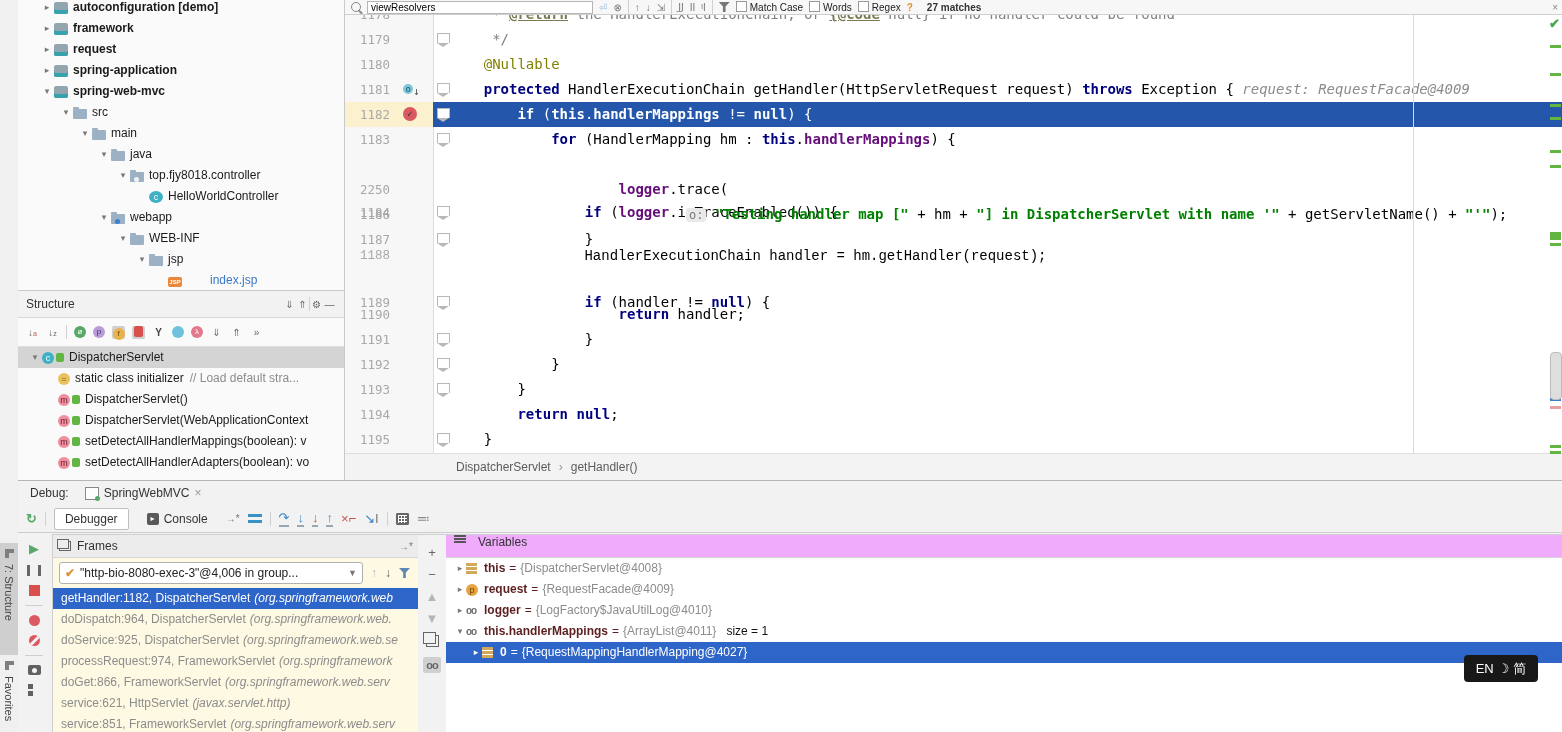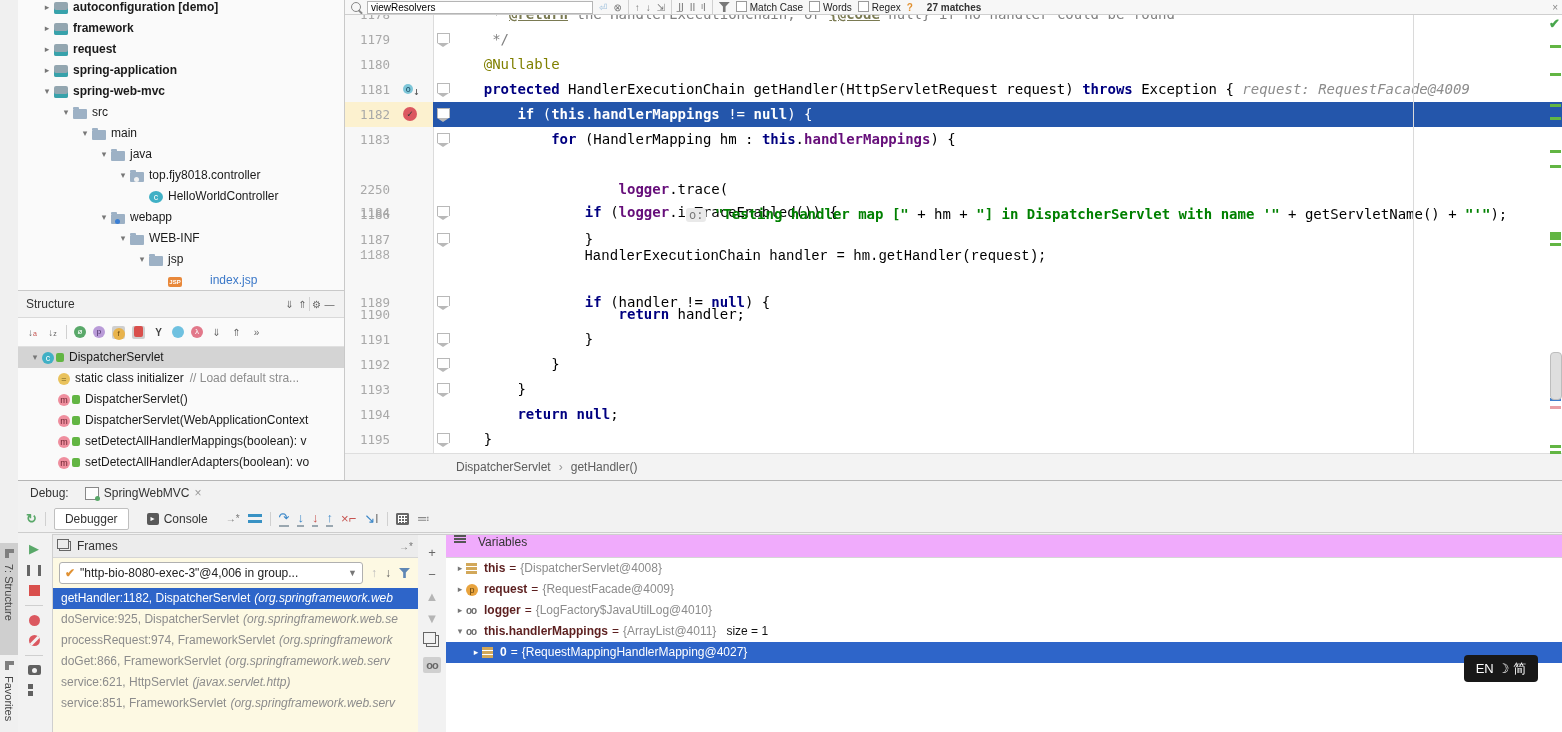--- a/index.html
+++ b/index.html
@@ -449,20 +449,21 @@
           <span class="orange-check">✔</span>
           <span style="overflow:hidden;text-overflow:ellipsis;white-space:nowrap;">"http-bio-8080-exec-3"@4,006 in group...</span>
           <span class="ddchev">▼</span>
         </span>
         <span class="fr-ar">↑</span>
         <span class="fr-ar on">↓</span>
         <span class="funnel"></span>
       </div>
       <div id="frames-list">
           <div class="frow sel"><span class="loc">getHandler:1182, DispatcherServlet</span><span class="pkg">(org.springframework.web</span></div>
+          <div class="frow"><span class="loc">doDispatch:964, DispatcherServlet</span><span class="pkg">(org.springframework.web.</span></div>
           <div class="frow"><span class="loc">doService:925, DispatcherServlet</span><span class="pkg">(org.springframework.web.se</span></div>
           <div class="frow"><span class="loc">processRequest:974, FrameworkServlet</span><span class="pkg">(org.springframework</span></div>
           <div class="frow"><span class="loc">doGet:866, FrameworkServlet</span><span class="pkg">(org.springframework.web.serv</span></div>
           <div class="frow"><span class="loc">service:621, HttpServlet</span><span class="pkg">(javax.servlet.http)</span></div>
           <div class="frow"><span class="loc">service:851, FrameworkServlet</span><span class="pkg">(org.springframework.web.serv</span></div>
         </div>
     </div>
 
     <div id="wstrip">
       <span class="ws">+</span>

